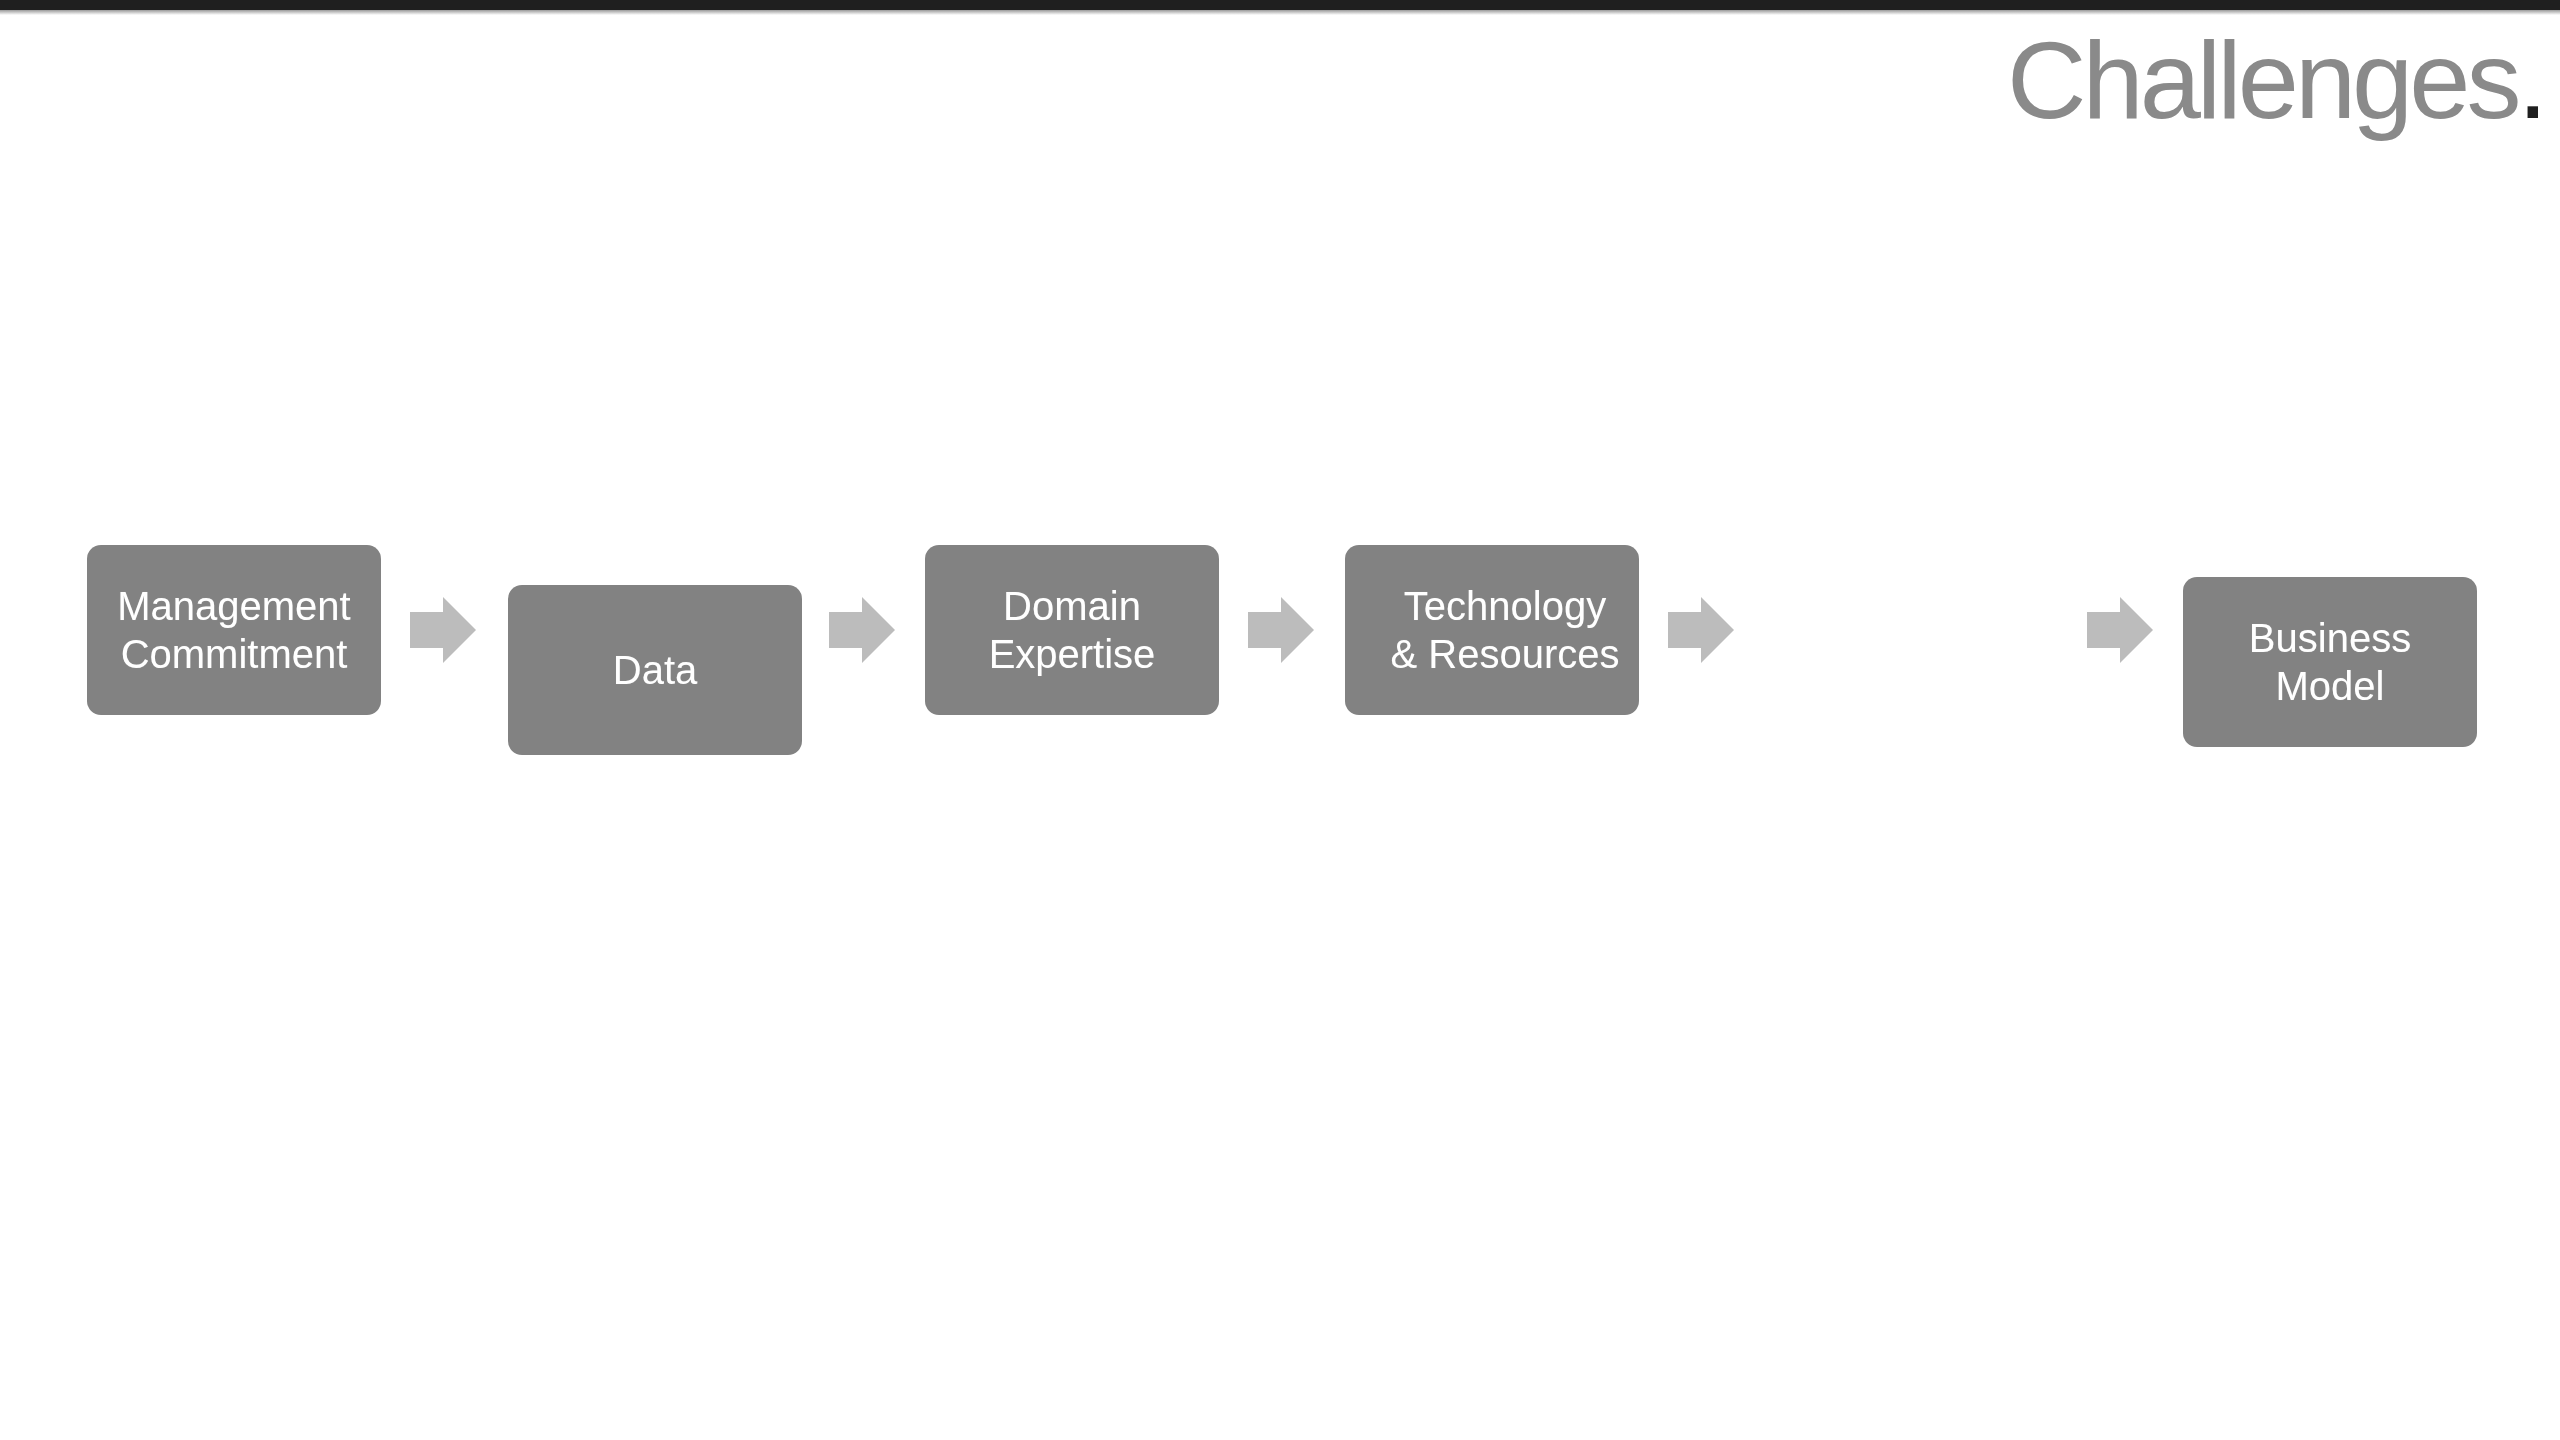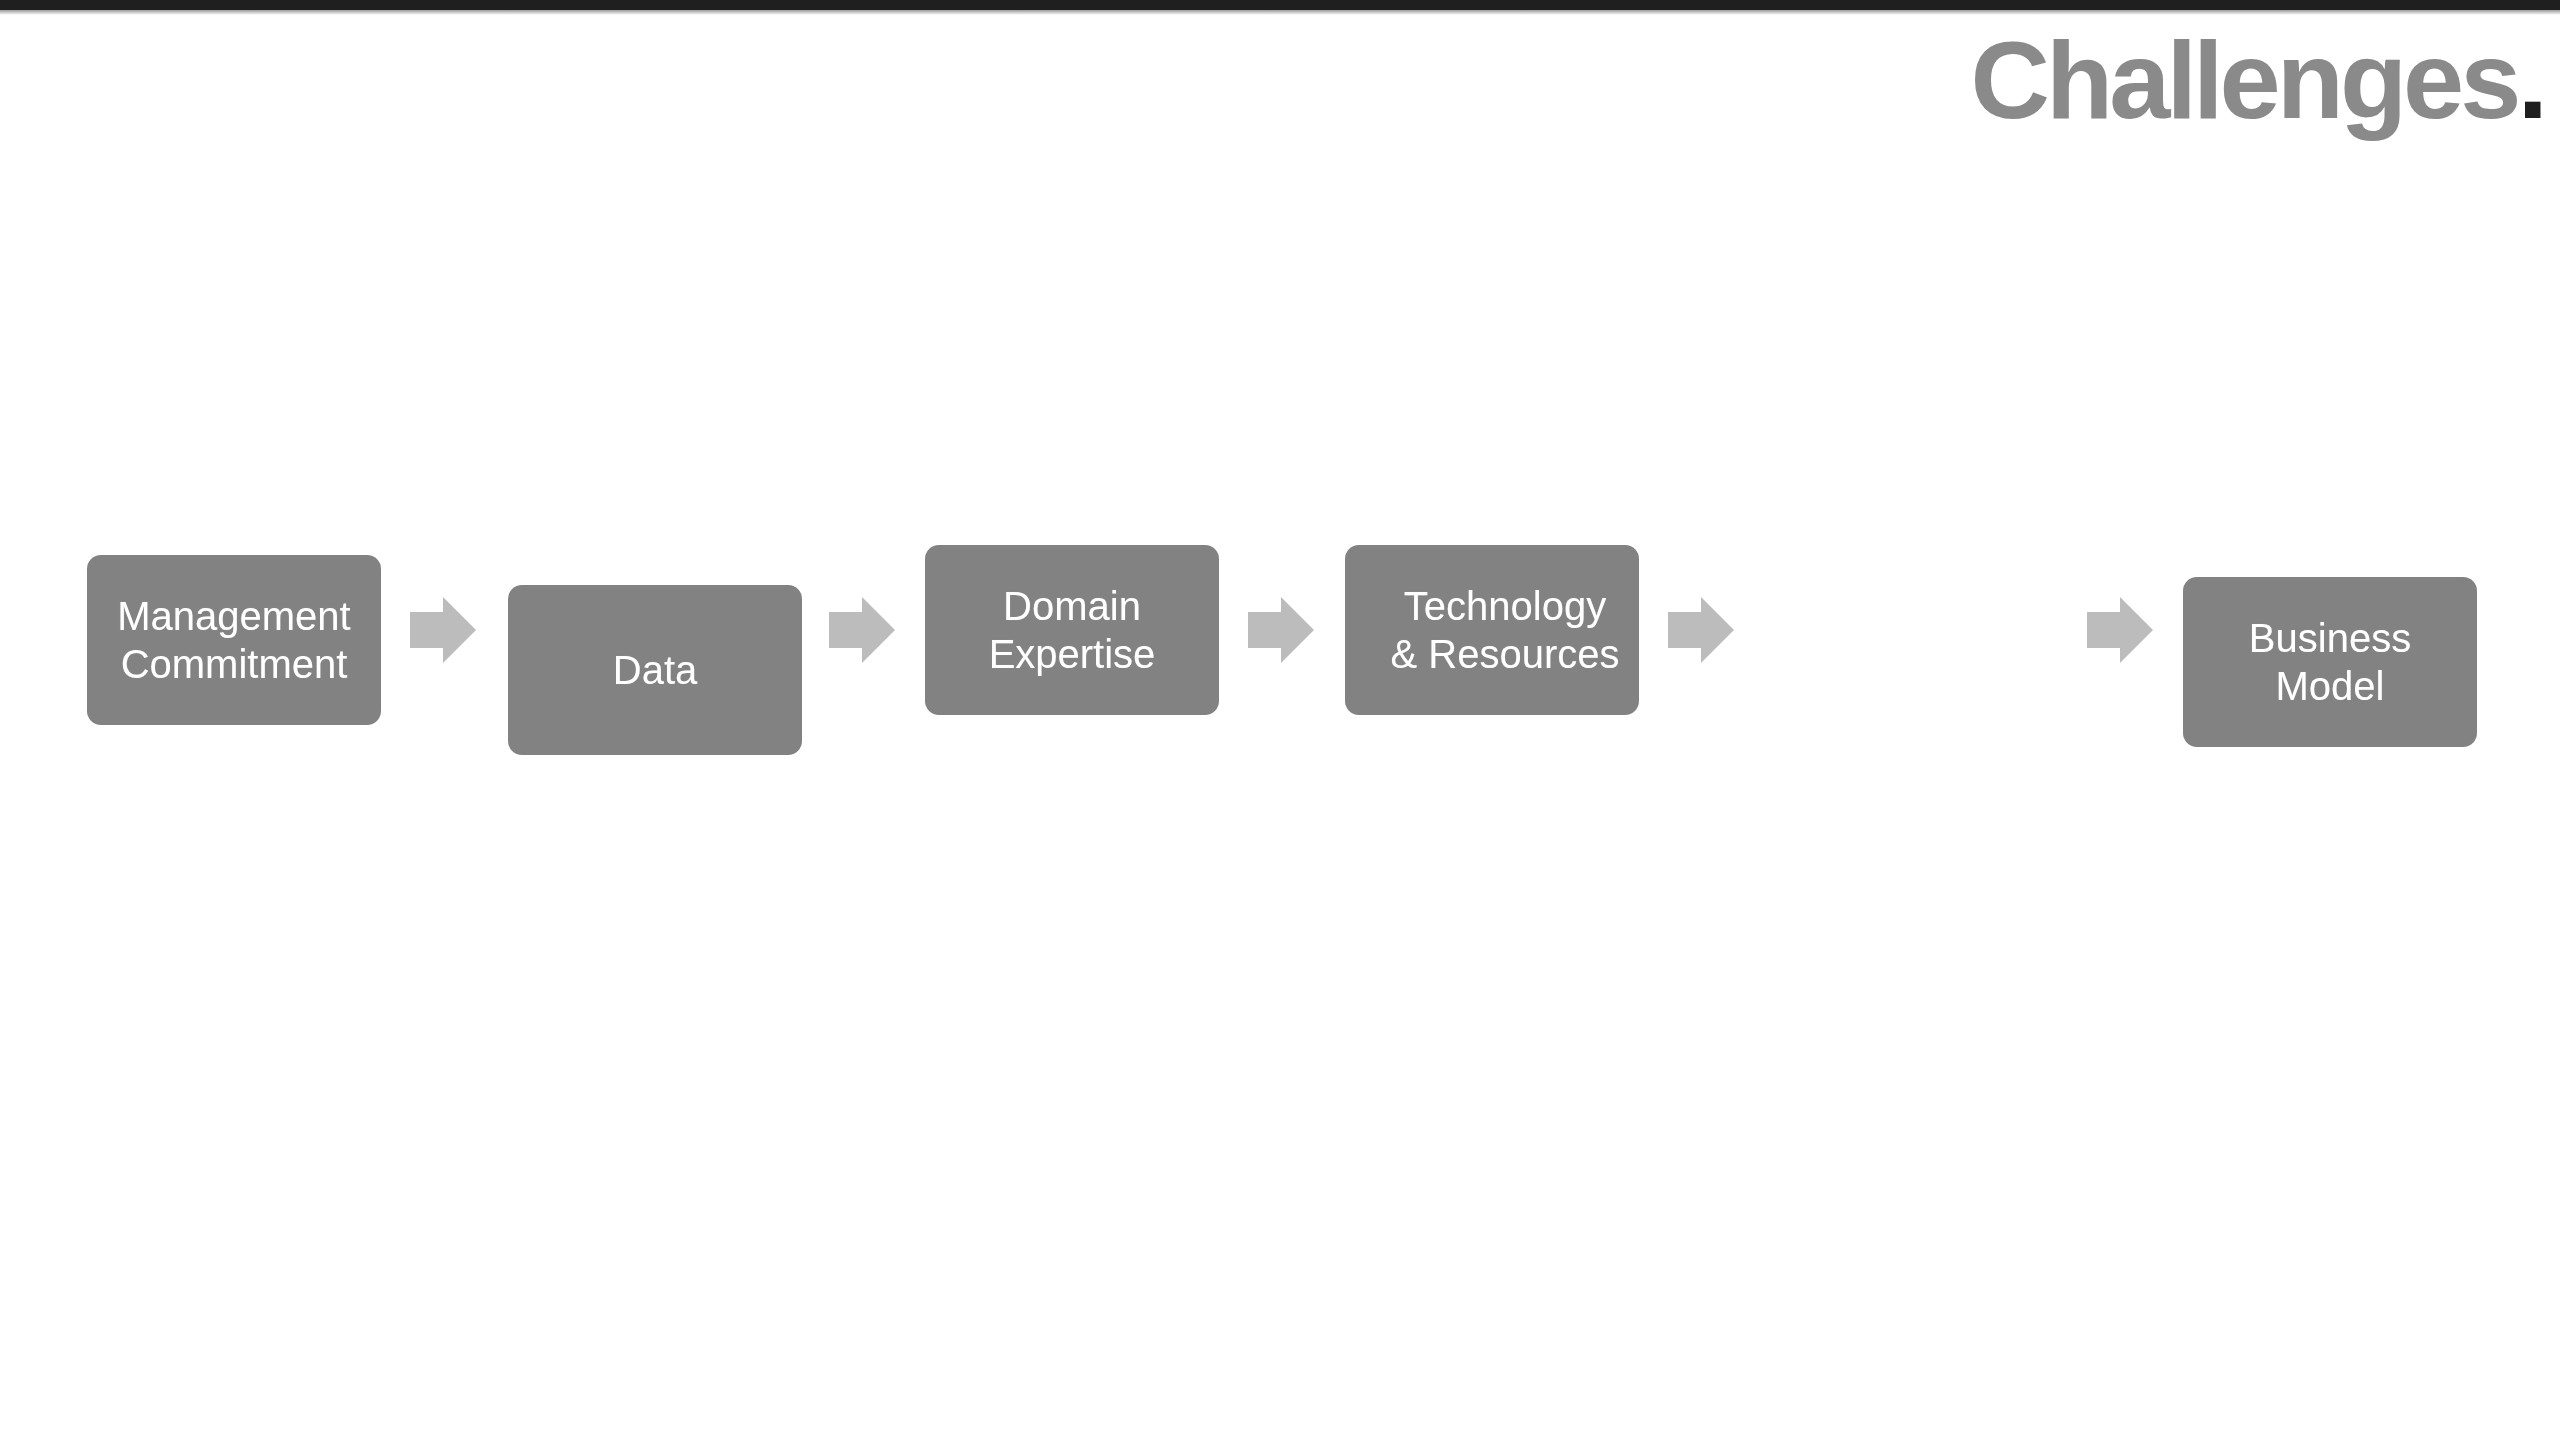--- a/index.html
+++ b/index.html
@@ -28,21 +28,21 @@
     left: 0; top: 10px;
     width: 100%;
     height: 5px;
     background: linear-gradient(to bottom, rgba(31,31,31,0.45), rgba(31,31,31,0));
   }
   .slide-title {
     position: absolute;
     top: 16px;
     right: 16px;
     font-size: 110px;
-    font-weight: bold;
+    font-weight: normal;
     letter-spacing: -4px;
     line-height: normal;
     color: var(--title-text, #8a8a8a);
     white-space: nowrap;
   }
   .slide-title .period {
     color: var(--title-period, #1f1f1f);
   }
   .flow-row {
     position: absolute;
@@ -84,21 +84,21 @@
 <body>
 
 <div class="slide" style="--bg: #ffffff; --top-bar: #1f1f1f; --title-text: #8a8a8a; --title-period: #1f1f1f; --step-fill: #828282; --step-text: #ffffff;">
   <div class="top-bar"></div>
 
   <div class="slide-title">
     <span>Challenges</span><span class="period">.</span>
   </div>
 
   <div class="flow-row">
-      <div class="process-step" style="left: 87px; margin-top: 10px;">
+      <div class="process-step" style="left: 87px;">
         <span>Management Commitment</span>
       </div>
       <div class="flow-arrow" style="left: 410px;">
         <svg viewBox="0 0 66 66" xmlns="http://www.w3.org/2000/svg">
           <polygon points="0,15 33,15 33,0 66,33 33,66 33,51 0,51" fill="#bcbcbc"></polygon>
         </svg>
       </div>
       <div class="process-step" style="left: 508px; margin-top: 40px;">
         <span>Data</span>
       </div>

